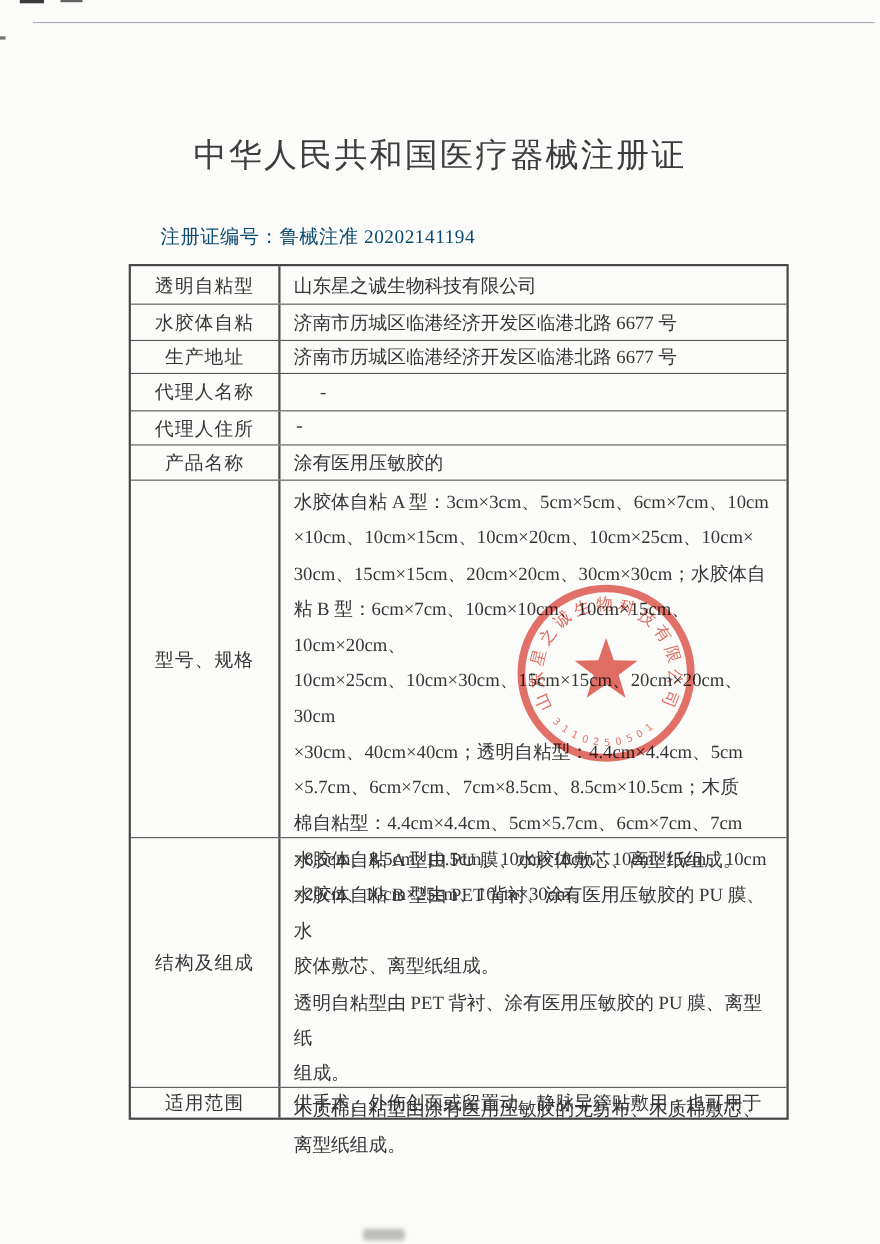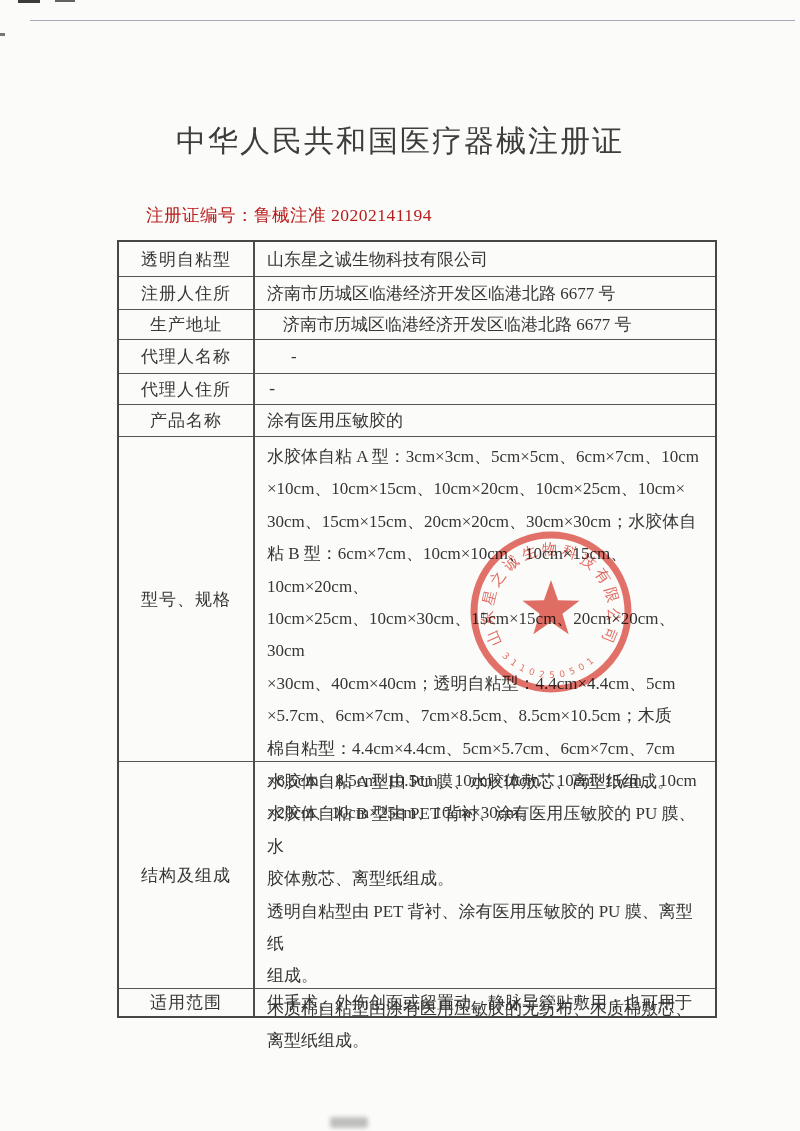--- a/index.html
+++ b/index.html
@@ -17,21 +17,21 @@
   .artifact.a3{top:33px;left:0;width:5px;height:3px;opacity:.7;}
   .smudge{position:absolute;top:1117px;left:330px;width:38px;height:11px;background:#8d8d8d;opacity:.55;filter:blur(2px);border-radius:3px;}
 
   .doc-title{
     position:absolute;top:121px;left:0;width:100%;
     text-align:center;font-size:30px;letter-spacing:2px;color:#3d3d3d;
     font-weight:400;
   }
   .cert-line{
     position:absolute;top:203px;left:146px;
-    font-size:17.5px;color:#b91c1c;letter-spacing:.5px;
+    font-size:17.5px;color:#0c4a6e;letter-spacing:.5px;
   }
 
   .cert-table{
     position:absolute;top:240px;left:117px;width:600px;height:778px;
     box-sizing:border-box;border:2px solid #474747;
     display:flex;flex-direction:column;
   }
   .row{display:flex;box-sizing:border-box;border-bottom:1px solid #555;}
   .row:last-child{border-bottom:none;}
   .cell-label{
@@ -44,21 +44,21 @@
     box-sizing:border-box;flex:1;
     padding-left:12px;padding-right:6px;
     font-size:17px;color:#353535;
     display:flex;align-items:center;
     white-space:pre-line;
   }
   .cell-value.multiline{
     align-items:flex-start;line-height:32.4px;padding-top:4px;
   }
   
-  .r1{height:35px;} .r2{height:33px;} .r3{height:30px;gap:16px;}
+  .r1{height:35px;} .r2{height:33px;} .r3{height:30px;}
   .r4{height:34px;gap:24px;} .r5{height:31px;font-family:Liberation Mono, monospace;} .r6{height:32px;}
   .r7{height:325px;} .r8{height:227px;} .r9{height:31px;flex:1;}
 
   .seal{
     position:absolute;top:522px;left:461px;width:180px;height:180px;
     mix-blend-mode:multiply;opacity:.82;pointer-events:none;
   }
 </style>
 </head>
 <body>
@@ -72,21 +72,21 @@
 <div class="doc-title">中华人民共和国医疗器械注册证</div>
 
 <div class="cert-line"><span>注册证编号：</span><span>鲁械注准 20202141194</span></div>
 
 <div class="cert-table">
   <div class="row r1">
     <div class="cell-label">透明自粘型</div>
     <div class="cell-value">山东星之诚生物科技有限公司</div>
   </div>
   <div class="row r2">
-    <div class="cell-label">注册人住所</div>
+    <div class="cell-label">水胶体自粘</div>
     <div class="cell-value">济南市历城区临港经济开发区临港北路 6677 号</div>
   </div>
   <div class="row r3">
     <div class="cell-label">生产地址</div>
     <div class="cell-value">济南市历城区临港经济开发区临港北路 6677 号</div>
   </div>
   <div class="row r4">
     <div class="cell-label">代理人名称</div>
     <div class="cell-value">-</div>
   </div>

